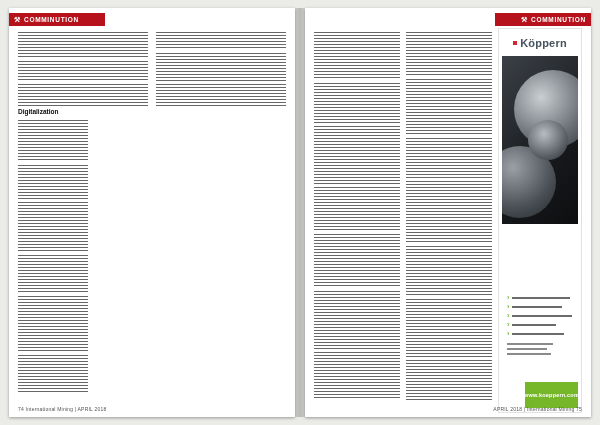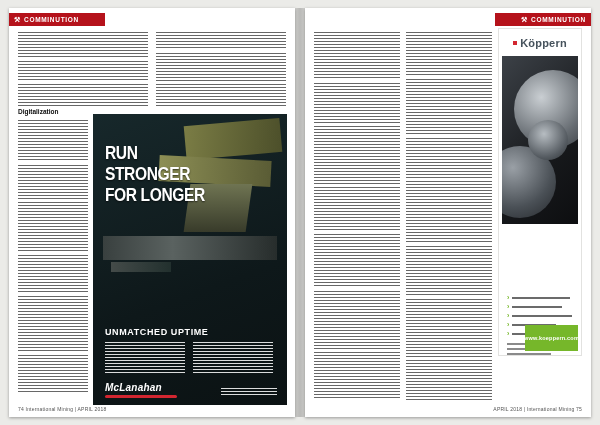--- a/index.html
+++ b/index.html
@@ -80,21 +80,21 @@
     position:absolute; left:12px; bottom:12px;
     color:#ffffff; font-size:10px; font-weight:bold; font-style:italic; letter-spacing:.2px;
   }
   .mcl-brand-bar {
     position:absolute; left:12px; bottom:7px; width:72px; height:3px;
     background:#d22630; border-radius:2px;
   }
 
   
   .kop-ad {
-    position:absolute; left:193px; top:20px; width:84px; height:328px;
+    position:absolute; left:193px; top:20px; width:84px; height:385px;
     background:#ffffff; border:1px solid #e2e2e0; box-sizing:border-box;
   }
   .kop-logo-row {
     position:absolute; top:3px; left:0; right:0; height:22px;
     display:flex; align-items:center; justify-content:center; gap:3px;
   }
   .kop-mark { width:4px; height:4px; background:#d22630; }
   .kop-brand { font-size:11px; font-weight:bold; color:#46525c; letter-spacing:.2px; }
   .kop-photo {
     position:absolute; top:27px; left:3px; right:3px; height:168px;
@@ -154,40 +154,20 @@
     <div class="col" style="left:9px; top:100px; width:70px;">
       <div class="subhead">Digitalization</div>
       <div class="gl" style="height:42px"></div>
       <div class="gl" style="height:34px"></div>
       <div class="gl" style="height:50px"></div>
       <div class="gl" style="height:38px"></div>
       <div class="gl" style="height:56px"></div>
       <div class="gl" style="height:38px"></div>
     </div>
 
-    <div class="mcl-ad">
-      <div class="mcl-machine">
-        <div class="m-part m1"></div>
-        <div class="m-part m2"></div>
-        <div class="m-part m4"></div>
-        <div class="m-part m3"></div>
-        <div class="m-part m5"></div>
-      </div>
-      <div class="mcl-headline">
-        <div>RUN</div>
-        <div>STRONGER</div>
-        <div>FOR LONGER</div>
-      </div>
-      <div class="mcl-uptime">UNMATCHED UPTIME</div>
-      <div class="glw" style="left:12px; top:228px; width:80px; height:32px"></div>
-      <div class="glw" style="left:100px; top:228px; width:80px; height:32px"></div>
-      <div class="mcl-brand">McLanahan</div>
-      <div class="mcl-brand-bar"></div>
-      <div class="glw" style="right:10px; bottom:9px; width:56px; height:8px"></div>
-    </div>
 
     <div class="footer">74 International Mining | APRIL 2018</div>
   </div>
 
   <div class="page right">
 
     <div class="section-tab">
       <span class="tab-icon">⚒</span>
       <span>COMMINUTION</span>
     </div>

